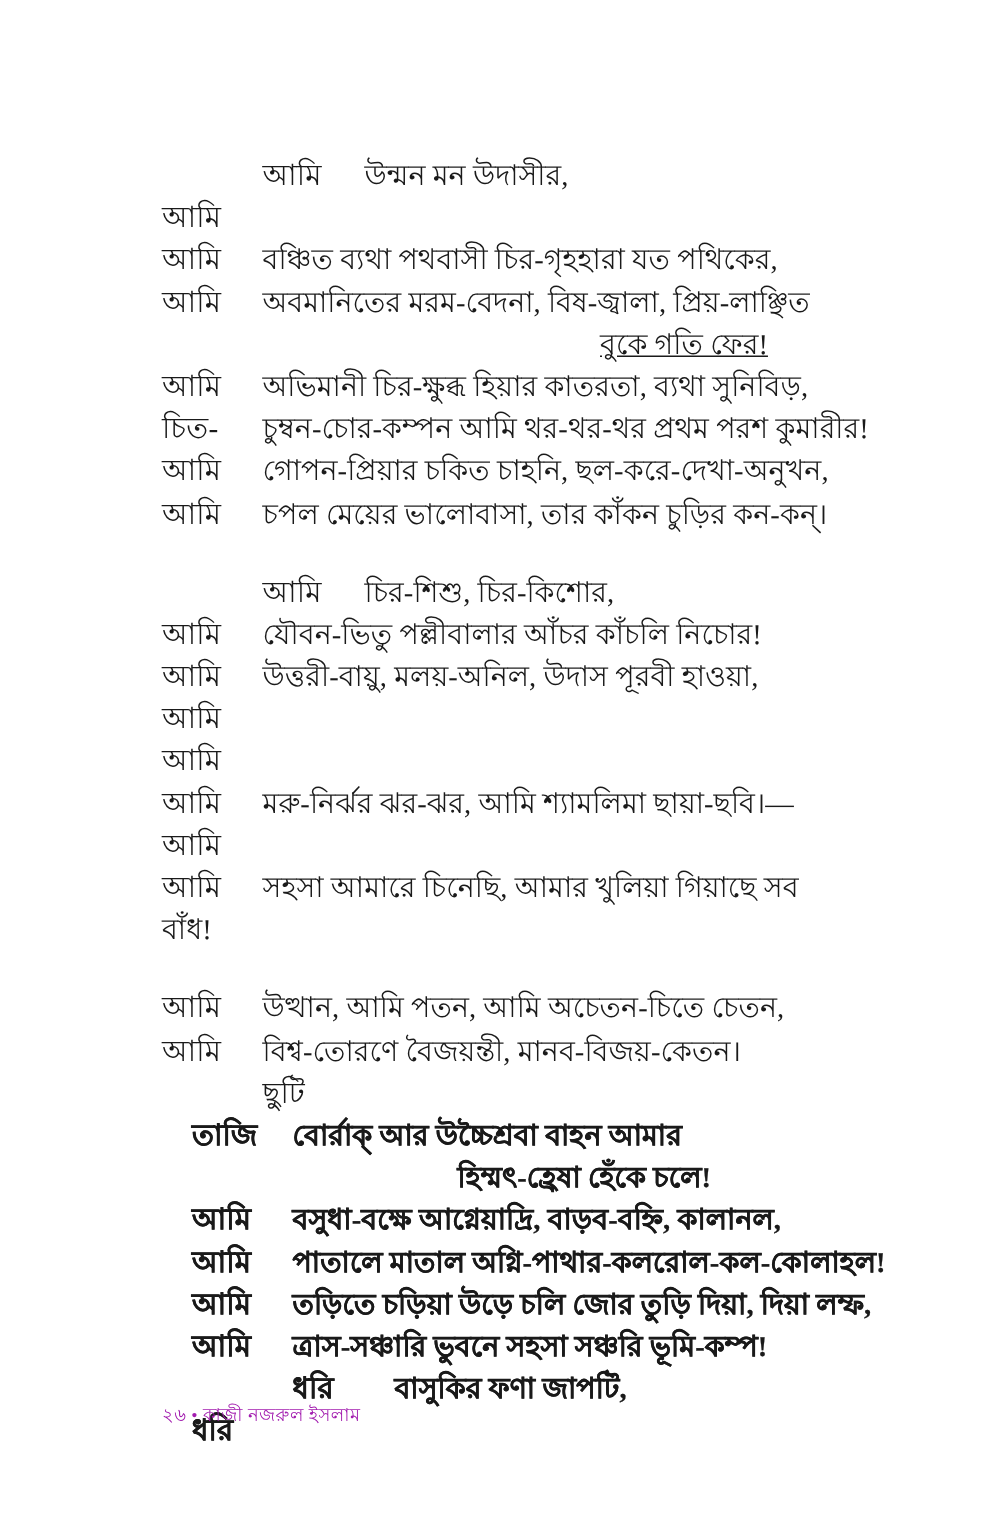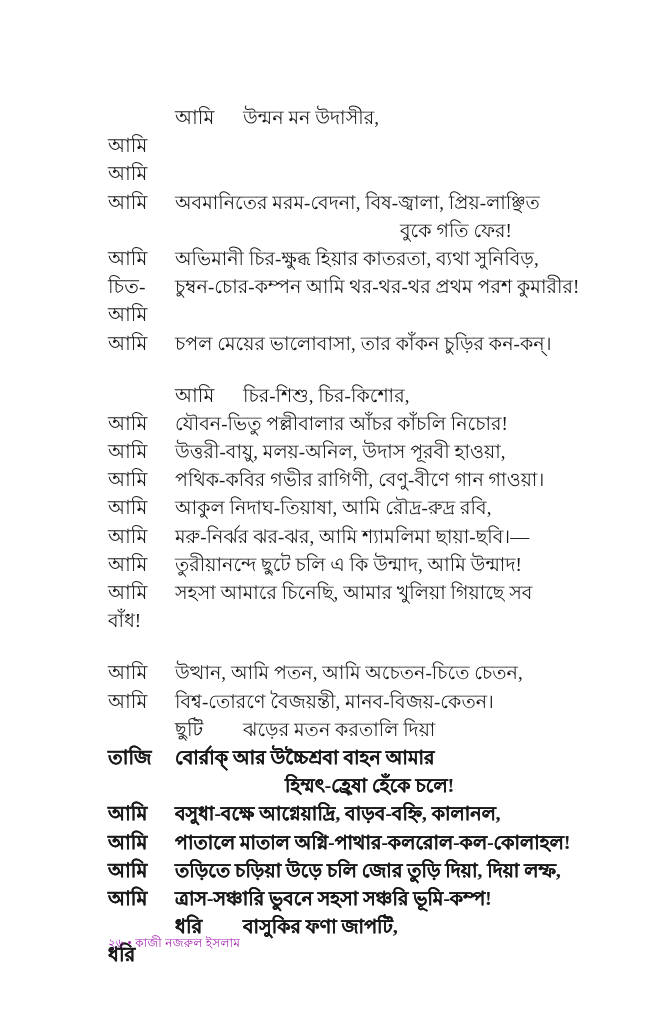--- a/index.html
+++ b/index.html
@@ -68,20 +68,21 @@
 
   
   .vline.indent .vtext {
     left: auto;
   }
 
   
   .heavy .refrain,
   .heavy .vtext {
     font-weight: 700;
+    margin-left: 20px;
     -webkit-text-stroke: 0.18px currentColor;
   }
 
   .stanza-gap {
     display: block;
     height: 24px;
   }
 
   .footer {
     position: absolute;
@@ -102,93 +103,91 @@
   <div class="poem-body" id="poem-body">
       <div class="vline opener">
         <span class="refrain">আমি</span>
         <span class="vtext">উন্মন মন উদাসীর,</span>
       </div>
       <div class="vline">
         <span class="refrain">আমি</span>
       </div>
       <div class="vline">
         <span class="refrain">আমি</span>
+        <span class="vtext">বঞ্চিত ব্যথা পথবাসী চির-গৃহহারা যত পথিকের,</span>
       </div>
       <div class="vline">
         <span class="refrain">আমি</span>
         <span class="vtext">অবমানিতের মরম-বেদনা, বিষ-জ্বালা, প্রিয়-লাঞ্ছিত</span>
       </div>
       <div class="vline indent">
         <span class="refrain"></span>
-        <span class="vtext" style="left: 400px;">বুকে গতি ফের!</span>
+        <span class="vtext" style="left: 400px; text-decoration: underline;">বুকে গতি ফের!</span>
       </div>
       <div class="vline">
         <span class="refrain">আমি</span>
         <span class="vtext">অভিমানী চির-ক্ষুব্ধ হিয়ার কাতরতা, ব্যথা সুনিবিড়,</span>
       </div>
       <div class="vline">
         <span class="refrain">চিত-</span>
         <span class="vtext">চুম্বন-চোর-কম্পন আমি থর-থর-থর প্রথম পরশ কুমারীর!</span>
       </div>
       <div class="vline">
         <span class="refrain">আমি</span>
+        <span class="vtext">গোপন-প্রিয়ার চকিত চাহনি, ছল-করে-দেখা-অনুখন,</span>
       </div>
       <div class="vline">
         <span class="refrain">আমি</span>
         <span class="vtext">চপল মেয়ের ভালোবাসা, তার কাঁকন চুড়ির কন-কন্।</span>
       </div>
       <div class="stanza-gap"></div>
       <div class="vline opener">
         <span class="refrain">আমি</span>
         <span class="vtext">চির-শিশু, চির-কিশোর,</span>
       </div>
       <div class="vline">
         <span class="refrain">আমি</span>
         <span class="vtext">যৌবন-ভিতু পল্লীবালার আঁচর কাঁচলি নিচোর!</span>
       </div>
       <div class="vline">
         <span class="refrain">আমি</span>
         <span class="vtext">উত্তরী-বায়ু, মলয়-অনিল, উদাস পূরবী হাওয়া,</span>
       </div>
       <div class="vline">
         <span class="refrain">আমি</span>
-        <span class="vtext">পথিক-কবির গভীর রাগিণী, বেণু-বীণে গান গাওয়া।</span>
-      </div>
-      <div class="vline">
-        <span class="refrain">আমি</span>
-        <span class="vtext">আকুল নিদাঘ-তিয়াষা, আমি রৌদ্র-রুদ্র রবি,</span>
+      </div>
+      <div class="vline">
+        <span class="refrain">আমি</span>
       </div>
       <div class="vline">
         <span class="refrain">আমি</span>
         <span class="vtext">মরু-নির্ঝর ঝর-ঝর, আমি শ্যামলিমা ছায়া-ছবি।—</span>
       </div>
       <div class="vline">
         <span class="refrain">আমি</span>
-        <span class="vtext">তুরীয়ানন্দে ছুটে চলি এ কি উন্মাদ, আমি উন্মাদ!</span>
       </div>
       <div class="vline">
         <span class="refrain">আমি</span>
         <span class="vtext">সহসা আমারে চিনেছি, আমার খুলিয়া গিয়াছে সব</span>
       </div>
       <div class="vline overflow">
         <span class="refrain"></span>
         <span class="vtext">বাঁধ!</span>
       </div>
       <div class="stanza-gap"></div>
       <div class="vline">
         <span class="refrain">আমি</span>
         <span class="vtext">উত্থান, আমি পতন, আমি অচেতন-চিতে চেতন,</span>
       </div>
       <div class="vline">
         <span class="refrain">আমি</span>
         <span class="vtext">বিশ্ব-তোরণে বৈজয়ন্তী, মানব-বিজয়-কেতন।</span>
       </div>
       <div class="vline opener">
         <span class="refrain">ছুটি</span>
-        <span class="vtext">ঝড়ের মতন করতালি দিয়া</span>
       </div>
       <div class="vline heavy">
         <span class="refrain">তাজি</span>
         <span class="vtext">বোর্রাক্ আর উচ্চৈশ্রবা বাহন আমার</span>
       </div>
       <div class="vline indent heavy">
         <span class="refrain"></span>
         <span class="vtext" style="left: 285px;">হিম্মৎ-হ্রেষা হেঁকে চলে!</span>
       </div>
       <div class="vline heavy">

